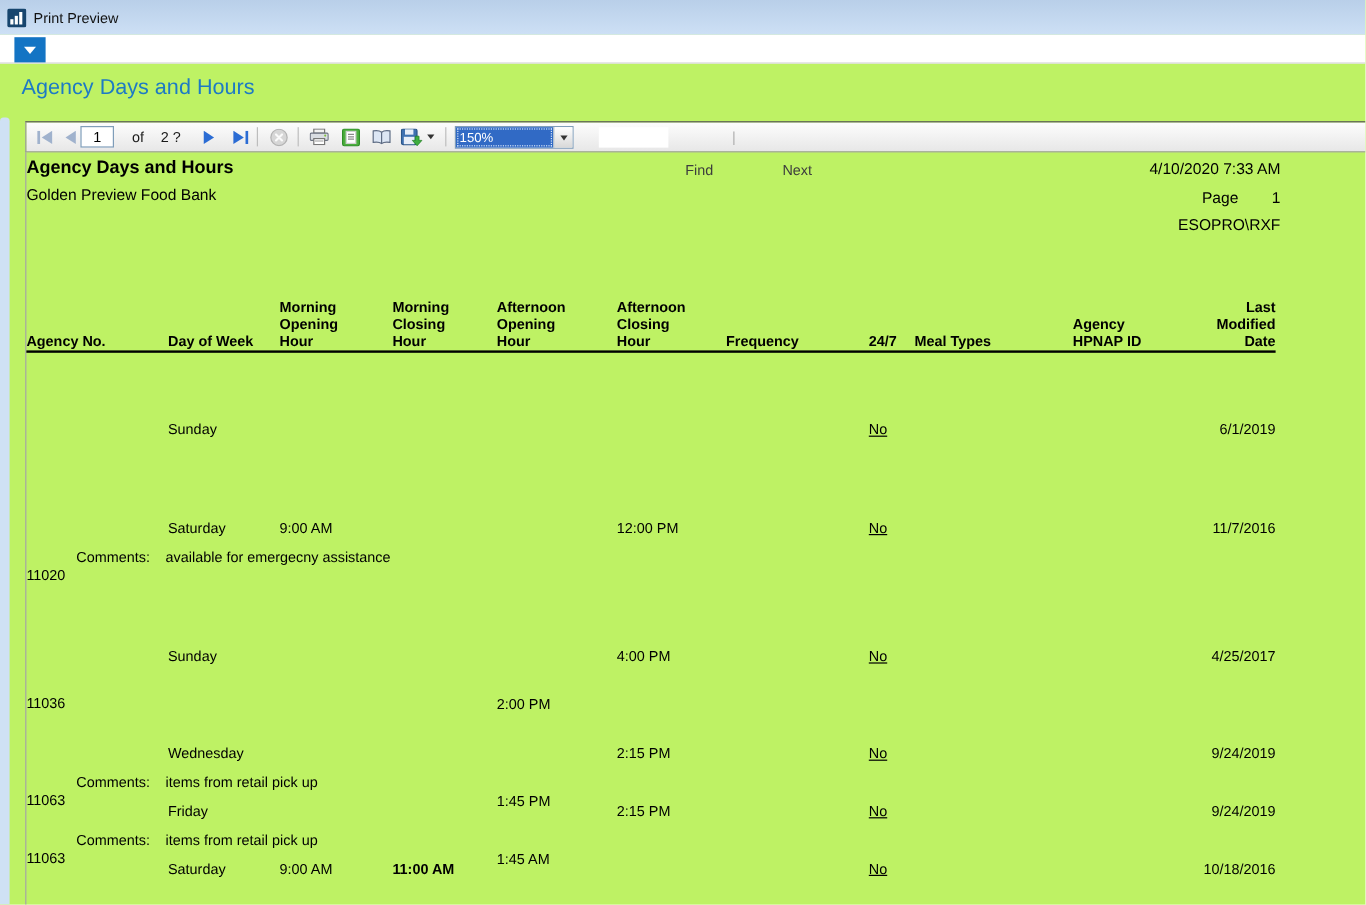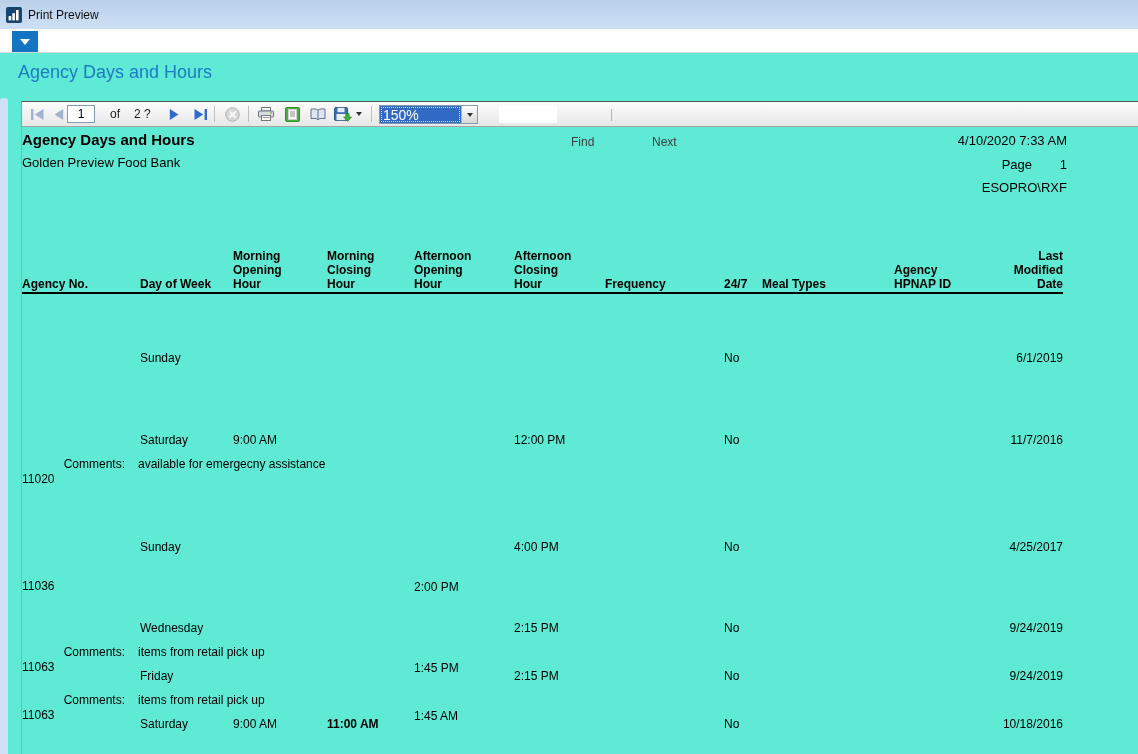--- a/index.html
+++ b/index.html
@@ -1,17 +1,17 @@
 <!DOCTYPE html>
 <html><head>
 <meta charset="utf-8">
 <style>
   * { margin:0; padding:0; box-sizing:border-box; }
   html,body { background:#fff; }
-  .screen { position:relative; width:1138px; height:754px; background:#5eead4;
+  .screen { position:relative; width:1138px; height:754px; background:#bef264;
             font-family:"Liberation Sans", sans-serif; overflow:hidden; color:#000; }
   .abs { position:absolute; }
 
   
   .titlebar { left:0; top:0; width:1138px; height:29px;
               background:linear-gradient(#b9cfe9,#cde0f5); display:flex; align-items:center; padding-left:6px; }
   .titlebar-text { font-size:12px; color:#111; margin-left:6px; }
   .menu-row { left:0; top:29px; width:1138px; height:24px; background:#fff; border-bottom:1px solid #d8d8d8; }
   .app-menu-btn { position:absolute; left:12px; top:2px; width:26px; height:21px; background:#1374c4;
                   display:flex; align-items:center; justify-content:center; cursor:pointer; }
@@ -25,21 +25,21 @@
   .rv-toolbar { left:21px; top:101px; width:1117px; height:26px;
                 background:linear-gradient(#fdfdfd,#e7e7e7);
                 border-top:1px solid #565656; border-left:1px solid #9b9b9b; border-bottom:1px solid #a3a3a3; }
   .rv-toolbar > * { position:absolute; }
   .tb-btn { width:22px; height:22px; top:1px; display:flex; align-items:center; justify-content:center; cursor:pointer; }
   .tb-sep { width:1px; height:16px; top:4px; background:#bdbdbd; }
   .tb-label { top:0; height:24px; display:flex; align-items:center; font-size:12px; color:#1a1a1a; }
   .page-input { left:45px; top:3px; width:28px; height:18px; border:1px solid #7f9db9; font-size:12px;
                 text-align:center; font-family:"Liberation Sans",sans-serif; }
   .zoom-combo { left:357px; top:3px; width:99px; height:19px; border:1px solid #7f9db9; background:#fff; display:flex; cursor:pointer; }
-  .zoom-sel { flex:1; background:#316ac5; color:#fff; font-size:14px; display:flex; align-items:center; padding-left:3px;
+  .zoom-sel { flex:1; background:#316ac5; color:#fff; font-size:11px; display:flex; align-items:center; padding-left:3px;
               outline:1px dotted #d8e6f8; outline-offset:-2px; }
   .zoom-dd { width:16px; background:linear-gradient(#fefefe,#d8d8d8); border-left:1px solid #aab8c6;
              display:flex; align-items:center; justify-content:center; }
   .caret-sm { width:0; height:0; border-left:3.5px solid transparent; border-right:3.5px solid transparent; border-top:4px solid #333; }
   .search-input { left:477px; top:4px; width:58px; height:17px; border:none; background:#fff; font-size:12px;
                   font-family:"Liberation Sans",sans-serif; }
   .find-label, .next-label { color:#3d3d3d; cursor:pointer;margin-top:28px; }
 
   
   .rv-page-border { left:21px; top:127px; width:1px; height:627px; background:#a6a6a6; }
@@ -52,21 +52,21 @@
 
   .rrow { left:0; top:0; width:1138px; height:14px; }
   .cell { position:absolute; font-size:12px; white-space:nowrap; }
   .c-agency { left:22px;margin-top:39px; }
   .c-day    { left:140px; }
   .c-mo     { left:233px; }
   .c-mc     { left:327px;font-weight:bold; }
   .c-ao     { left:414px;margin-top:40px; }
   .c-ac     { left:514px; }
   .c-freq   { left:605px; }
-  .c-247    { left:724px; }
+  .c-247    { left:724px;text-decoration:underline; }
   .c-meal   { left:762px; }
   .c-hpnap  { left:894px; }
   .c-last   { right:75px; }
   .comments-label { left:57px; width:68px; text-align:right; }
   .comments-value { left:138px; }
 </style>
 </head>
 <body>
 
 <div class="screen">

